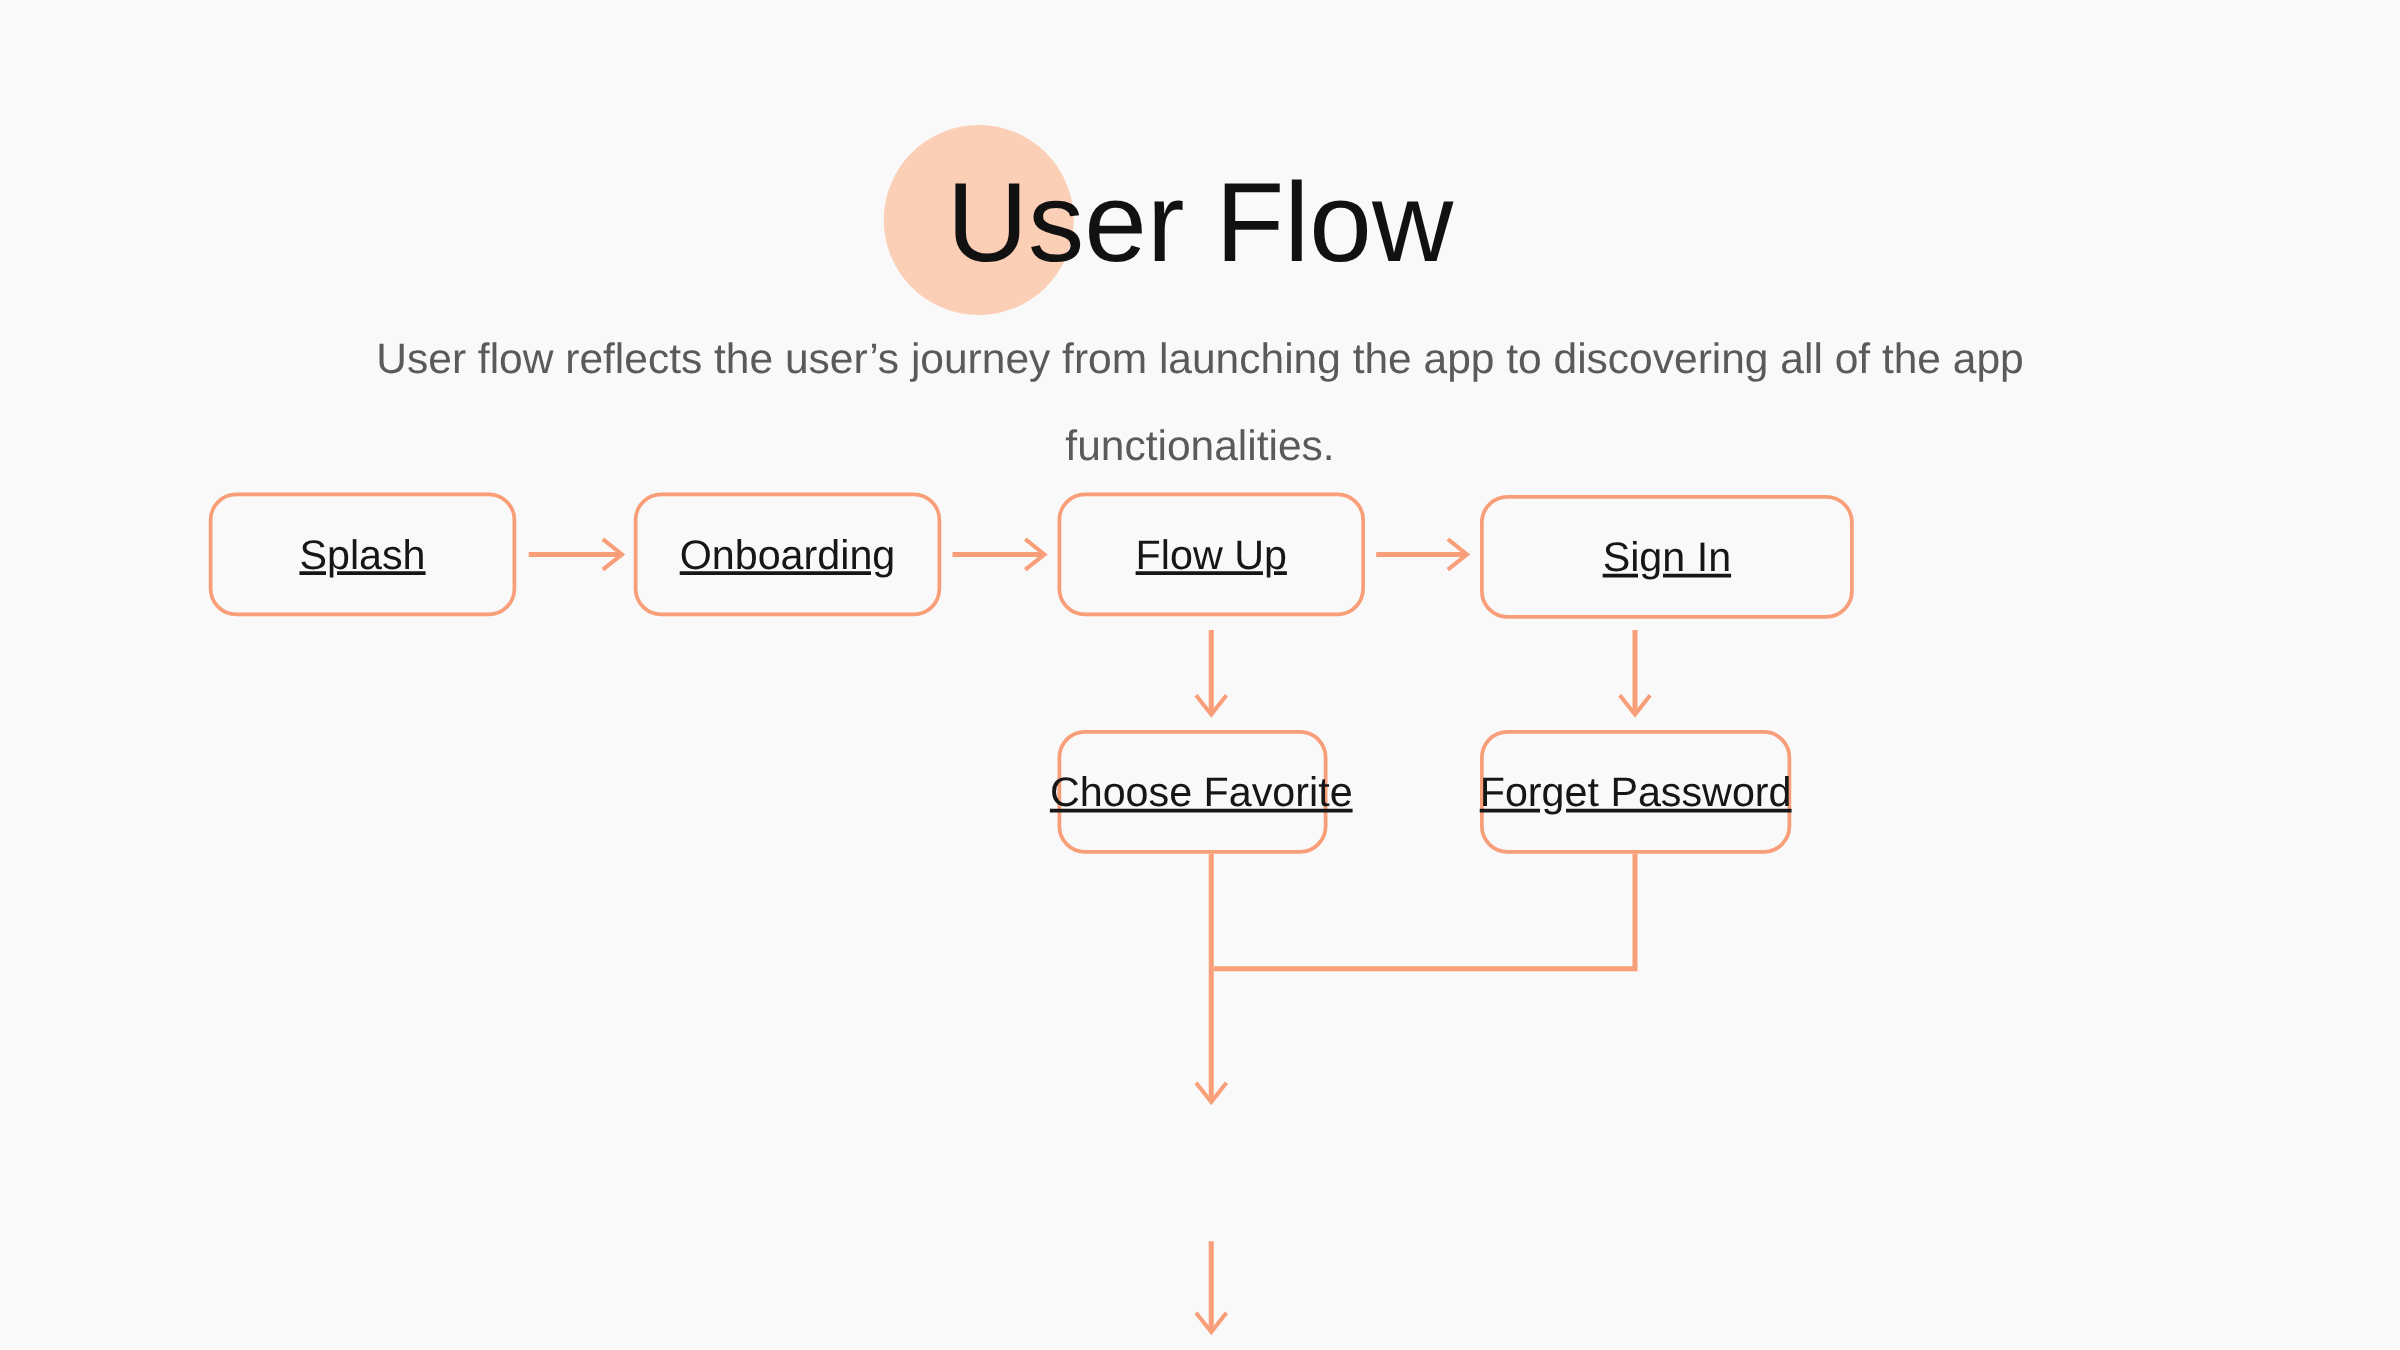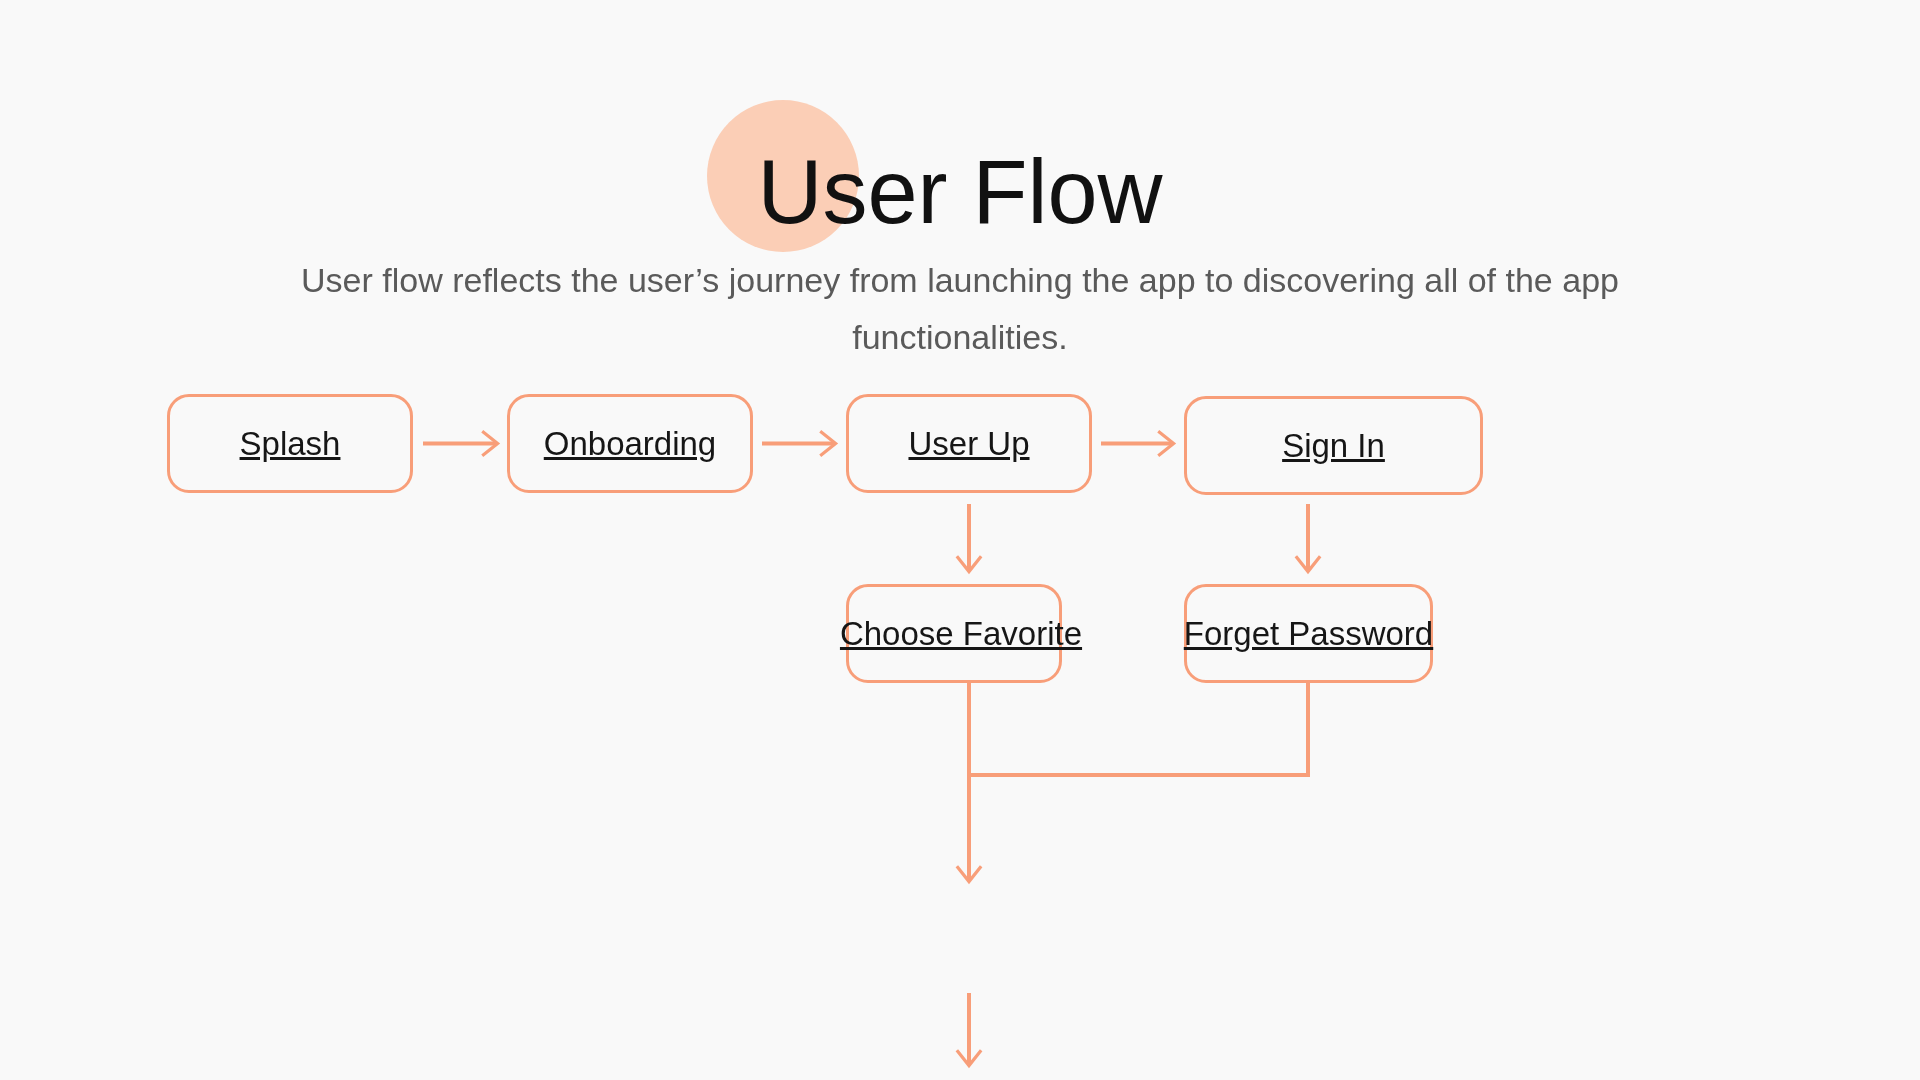--- a/index.html
+++ b/index.html
@@ -27,37 +27,37 @@
     width: 152px;
     height: 152px;
     border-radius: 50%;
     background: #FBCEB6;
   }
   .title {
     position: absolute;
     left: 0;
     right: 0;
     top: 131px;
-    margin: 16px;
+    margin: 3px;
     text-align: center;
     font-size: 90px;
     line-height: 1;
     font-weight: 400;
     color: #111111;
   }
   .subtitle {
     position: absolute;
     left: 50%;
     transform: translateX(-50%);
     top: 252px;
     width: 1520px;
     margin: 0;
     text-align: center;
     font-size: 34px;
-    line-height: 57px;
+    line-height: 70px;
     font-weight: 400;
     color: #5A5A5A;
   }
   .node {
     position: absolute;
     box-sizing: border-box;
     border: 3.5px solid #F89E79;
     border-radius: 22px;
     background: transparent;
     display: flex;
@@ -108,21 +108,21 @@
 
   <div class="node" style="left:167px;  top:394px; width:246px; height:99px;">
     <span>Splash</span>
   </div>
 
   <div class="node" style="left:507px;  top:394px; width:246px; height:99px;">
     <span>Onboarding</span>
   </div>
 
   <div class="node" style="left:846px;  top:394px; width:246px; height:99px;">
-    <span>User Up</span>
+    <span>Flow Up</span>
   </div>
 
   <div class="node" style="left:1184px; top:396px; width:299px; height:99px;">
     <span>Sign In</span>
   </div>
 
   <div class="node" style="left:846px;  top:584px; width:216px; height:99px;padding-left:14px;">
     <span>Choose Favorite</span>
   </div>
 

